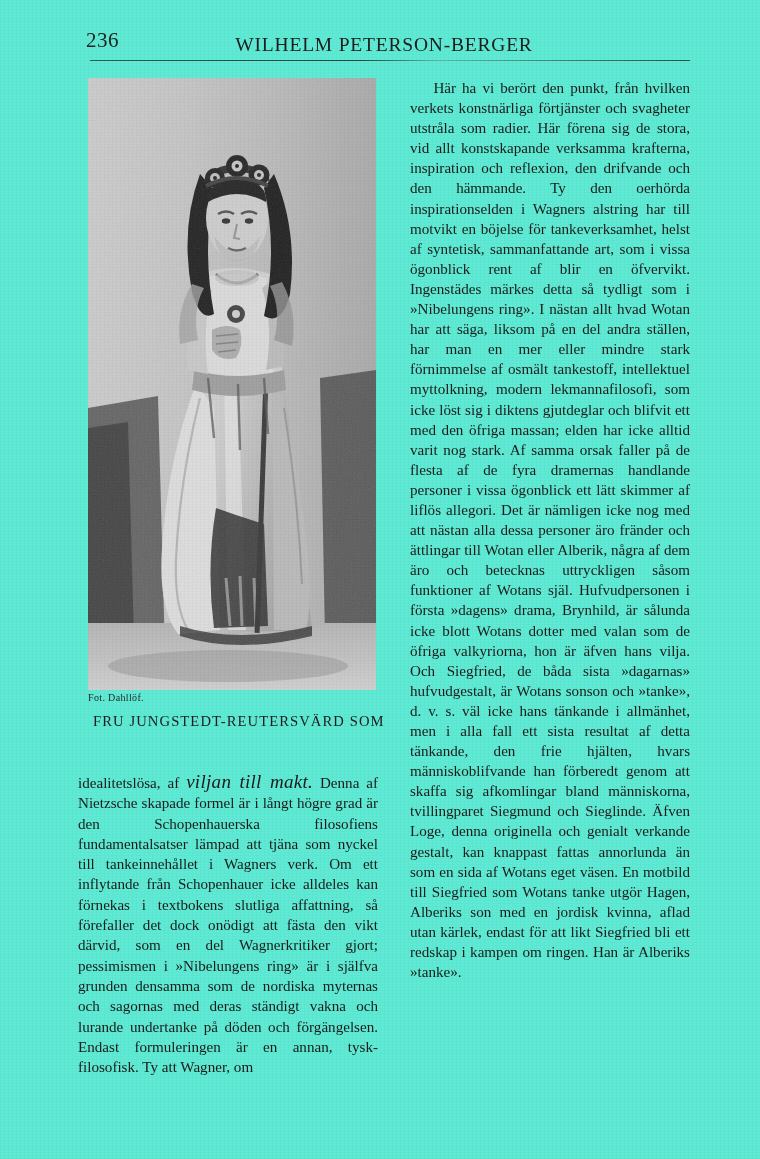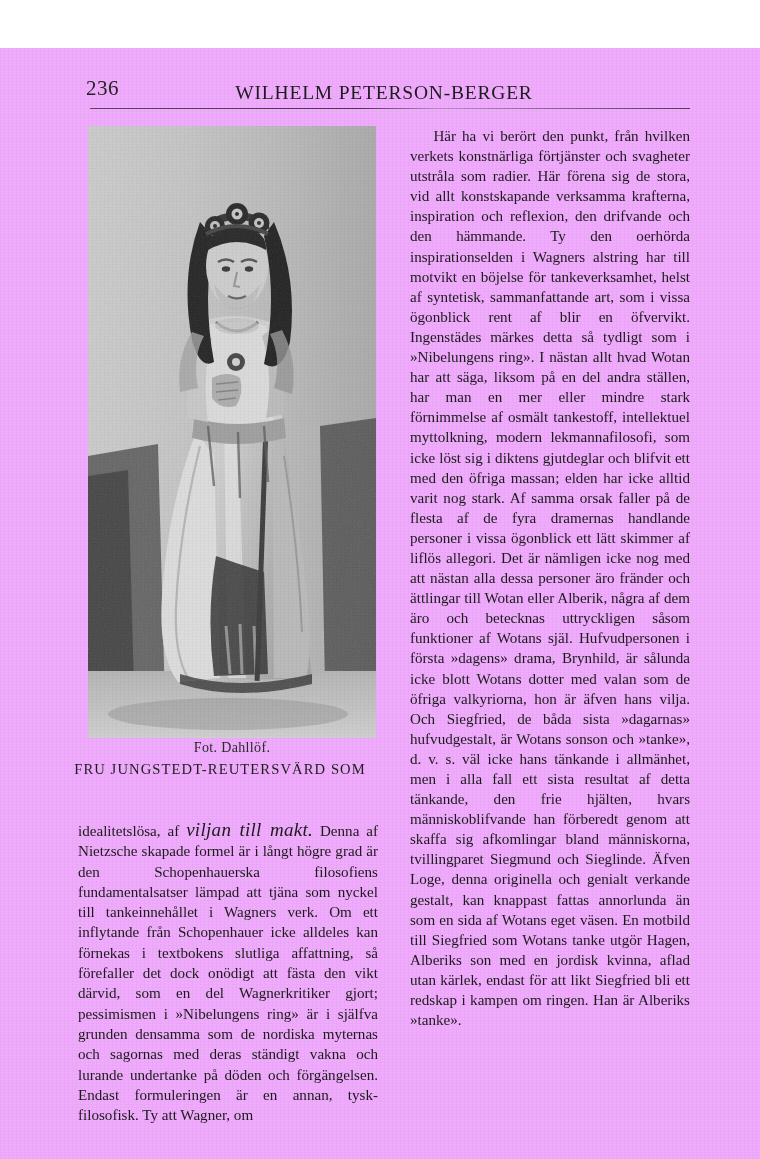--- a/index.html
+++ b/index.html
@@ -13,22 +13,21 @@
     height: 1159px;
     position: relative;
     font-family: "Liberation Serif", "DejaVu Serif", serif;
     color: #1a1a1a;
     overflow: hidden;
   }
 
   .page {
     position: absolute;
     inset: 0;
-    background: #f0abfc;
-    margin-top: 48px;
+    background: #5eead4;
   }
 
   
   .runhead {
     position: absolute;
     left: 78px;
     top: 26px;
     width: 612px;
     height: 34px;
   }
@@ -96,32 +95,31 @@
     overflow: hidden;
     background: #b9b9b9;
   }
   .plate svg { display: block; }
 
   .credit {
     position: absolute;
     left: 88px;
     top: 692px;
     width: 288px;
-    text-align: center;
-    font-size: 14px;
+    text-align: left;
+    font-size: 10px;
     letter-spacing: 0.35px;
     color: #2a2a2a;
   }
 
   .caption {
     position: absolute;
-    left: 70px;
+    left: 93px;
     top: 708px;
     width: 300px;
-    text-align: center;
     font-size: 14.6px;
     line-height: 27px;
     letter-spacing: 1.1px;
     color: #1d1d1d;
   }
   .caption .cap-line { display: block; white-space: nowrap; }
 
   
   .lower-left {
     position: absolute;

